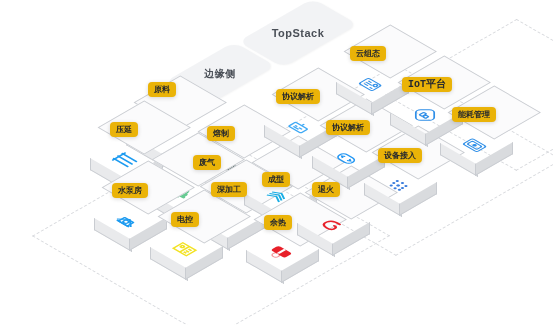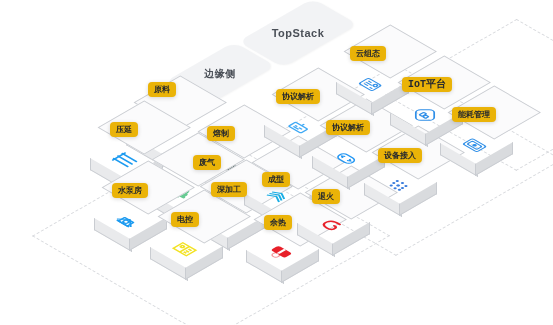--- a/index.html
+++ b/index.html
@@ -249,21 +249,21 @@
     <div class="left"></div>
     <div class="right"></div>
     <div class="glyph">
       <svg width="30" height="26" viewBox="0 0 30 26">
         <g transform="matrix(0.866,0.5,-0.866,0.5,15,2)" fill="none" stroke="#e8202a" stroke-width="2" stroke-linecap="round">
           <path d="M14 5 Q5 4 4 10 Q3 16 10 16 Q16 16 15 11 Q14.5 9 12 9.5"></path>
         </g>
       </svg>
     </div>
   </div>
-  <div class="pill" style="left:312px;top:189px;text-align:center;">退火</div>
+  <div class="pill" style="left:312px;top:182px;text-align:center;">退火</div>
 
   <div class="tile" style="left:262px;top:100px;">
     <div class="top"></div>
     <div class="left"></div>
     <div class="right"></div>
     <div class="glyph">
       <svg width="30" height="26" viewBox="0 0 30 26">
         <g transform="matrix(0.866,0.5,-0.866,0.5,15,2)" fill="none" stroke="#3fa9f5" stroke-width="1.5">
           <rect x="3" y="7" width="14" height="8" rx="1.5"></rect>
           <path d="M6 10.5 L8.5 10.5 M10.5 10.5 L14 10.5 M6 12.5 L12 12.5"></path>

